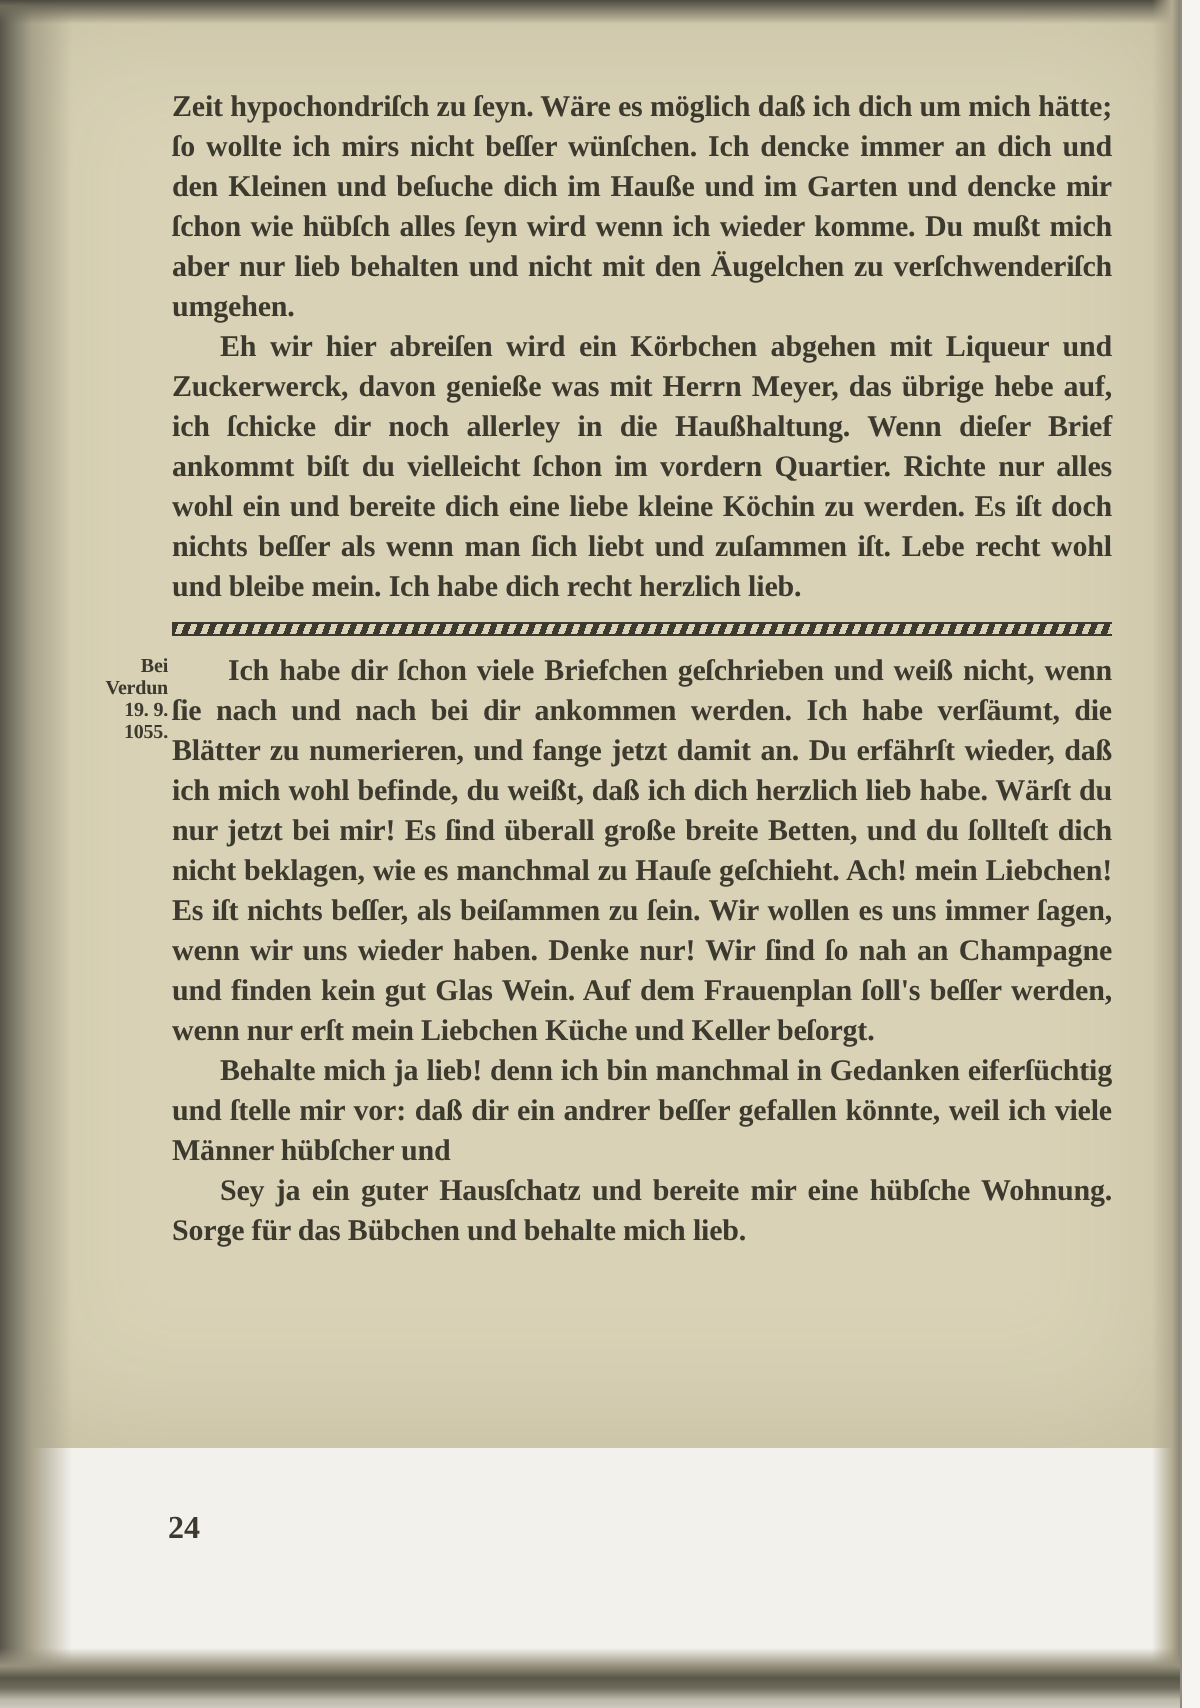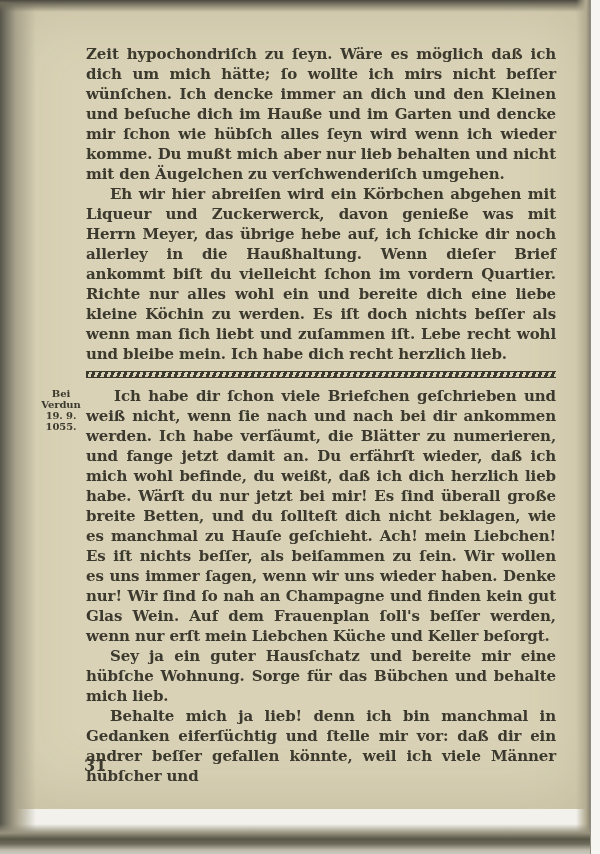--- a/index.html
+++ b/index.html
@@ -7,23 +7,24 @@
   }
   body {
     width: 600px; height: 854px;
     position: relative;
     background: #f2f1ec;
     overflow: hidden;
     font-family: "DejaVu Serif", serif;
   }
   .paper {
     position: absolute; left: 0; top: 0;
-    width: 590px; height: 809px;
+    width: 590px; height: 724px;
     background: #d9d2b6;
     box-shadow: inset 0 0 70px rgba(110, 100, 70, 0.22);
+    font-family: Liberation Serif, serif;
   }
   .edge-left {
     position: absolute; left: 0; top: 0;
     width: 36px; height: 854px;
     background: linear-gradient(90deg, #57554a 0px, #7d7a6a 7px, #a9a38c 16px, rgba(217,210,182,0) 36px);
     pointer-events: none;
   }
   .edge-top {
     position: absolute; left: 0; top: 0;
     width: 590px; height: 12px;
@@ -69,21 +70,21 @@
     border-bottom: 1.5px solid #3c392e;
     background: repeating-linear-gradient(110deg, #3c392e 0 3px, rgba(0,0,0,0) 3px 6px);
   }
   .letter2 { position: relative; }
   .margin-note {
     position: absolute;
     left: -48px; top: 2px;
     width: 46px;
     font-size: 10px;
     line-height: 11px;
-    text-align: center;
+    text-align: right;
     font-weight: bold;
     color: #3c392e;
     text-indent: 0;
   }
   .pagenum {
     position: absolute; left: 84px; top: 756px;
     font-size: 16px;
     font-weight: bold;
     color: #3c392e;
   }
@@ -100,26 +101,26 @@
     <div class="divider"></div>
 
     <div class="letter2">
       <div class="margin-note">
         <div>Bei</div>
         <div>Verdun</div>
         <div>19. 9.</div>
         <div>1055.</div>
       </div>
       <p class="indent2">Ich habe dir ſchon viele Briefchen geſchrieben und weiß nicht, wenn ſie nach und nach bei dir ankommen werden. Ich habe verſäumt, die Blätter zu numerieren, und fange jetzt damit an. Du erfährſt wieder, daß ich mich wohl befinde, du weißt, daß ich dich herzlich lieb habe. Wärſt du nur jetzt bei mir! Es ſind überall große breite Betten, und du ſollteſt dich nicht beklagen, wie es manchmal zu Hauſe geſchieht. Ach! mein Liebchen! Es iſt nichts beſſer, als beiſammen zu ſein. Wir wollen es uns immer ſagen, wenn wir uns wieder haben. Denke nur! Wir ſind ſo nah an Champagne und finden kein gut Glas Wein. Auf dem Frauenplan ſoll's beſſer werden, wenn nur erſt mein Liebchen Küche und Keller beſorgt.</p>
+      <p class="indent">Behalte mich ja lieb! denn ich bin manchmal in Gedanken eiferſüchtig und ſtelle mir vor: daß dir ein andrer beſſer gefallen könnte, weil ich viele Männer hübſcher und</p>
       <p class="indent">Sey ja ein guter Hausſchatz und bereite mir eine hübſche Wohnung. Sorge für das Bübchen und behalte mich lieb.</p>
-      <p class="indent">Behalte mich ja lieb! denn ich bin manchmal in Gedanken eiferſüchtig und ſtelle mir vor: daß dir ein andrer beſſer gefallen könnte, weil ich viele Männer hübſcher und</p>
     </div>
   </div>
 
-  <div class="pagenum">31</div>
+  <div class="pagenum">24</div>
 
   <div class="edge-left"></div>
   <div class="edge-top"></div>
   <div class="edge-right-inner"></div>
   <div class="edge-bottom"></div>
 </div>
 
 <div class="right-strip"></div>
 
 </body></html>

